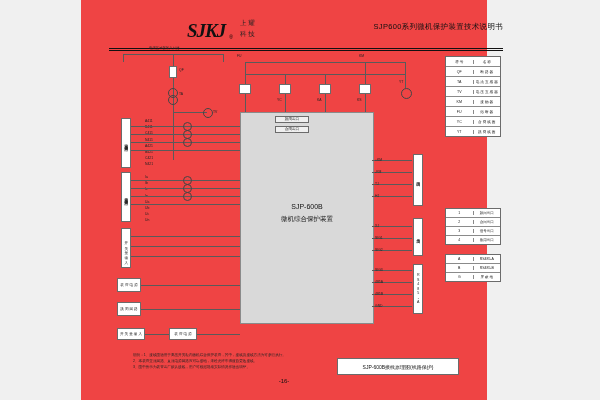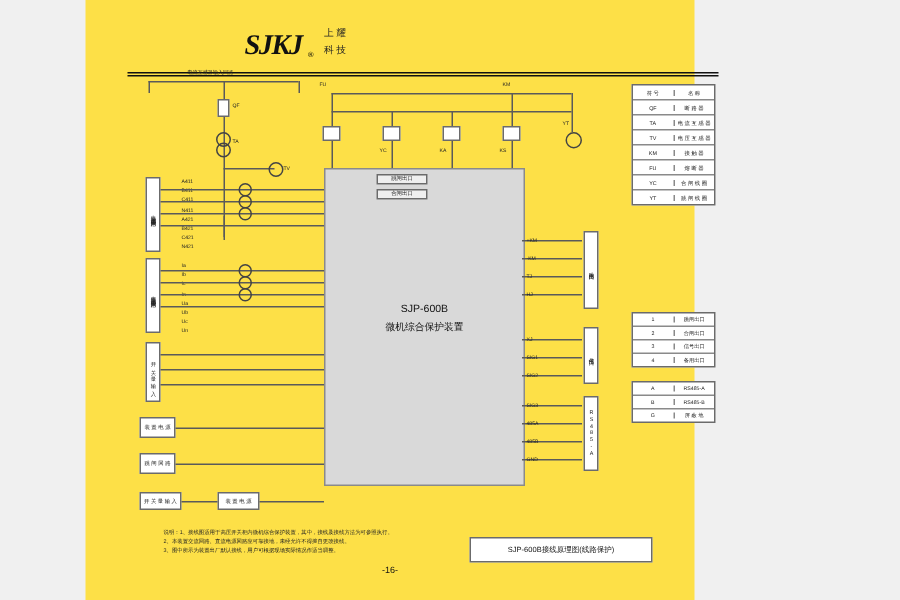--- a/index.html
+++ b/index.html
@@ -2,22 +2,22 @@
 <html><head>
 <meta charset="utf-8">
 <style>
   html,body{margin:0;padding:0;}
   body{
     width:600px;height:400px;background:#f0f0f0;
     font-family:"Liberation Sans","DejaVu Sans",sans-serif;
     overflow:hidden;
   }
   .page{
-    position:absolute;left:57px;top:0;width:406px;height:400px;
-    background:#fde047;
+    position:absolute;left:81px;top:0;width:406px;height:400px;
+    background:#ef4444;
   }
   
   .hdr{
     position:absolute;left:28px;top:18px;width:394px;height:30px;
   }
   .logo-wrap{position:absolute;left:78px;top:0;display:flex;align-items:flex-end;gap:4px;}
   .logo{
     font-family:"Liberation Serif","DejaVu Serif",serif;
     font-weight:bold;font-style:italic;font-size:19px;letter-spacing:-1px;
     color:#111;line-height:19px;
@@ -114,20 +114,21 @@
 
   <div class="hdr">
     <div class="logo-wrap">
       <span class="logo">SJKJ</span>
       <span class="logo-r">®</span>
       <span style="display:inline-block;margin-left:3px;">
         <span class="logo-cn" style="display:block;">上 耀</span>
         <span class="logo-cn" style="display:block;">科 技</span>
       </span>
     </div>
+    <div class="hdr-title">SJP600系列微机保护装置技术说明书</div>
     <div class="hdr-rule"></div>
     <div class="hdr-rule2"></div>
   </div>
 
   <div class="frame">
 
     <div class="ln h" style="left:14px;top:14px;width:100px;"></div>
     <div class="ln v" style="left:64px;top:14px;height:104px;"></div>
     <div class="ln v" style="left:14px;top:14px;height:8px;"></div>
     <div class="ln v" style="left:114px;top:14px;height:8px;"></div>

